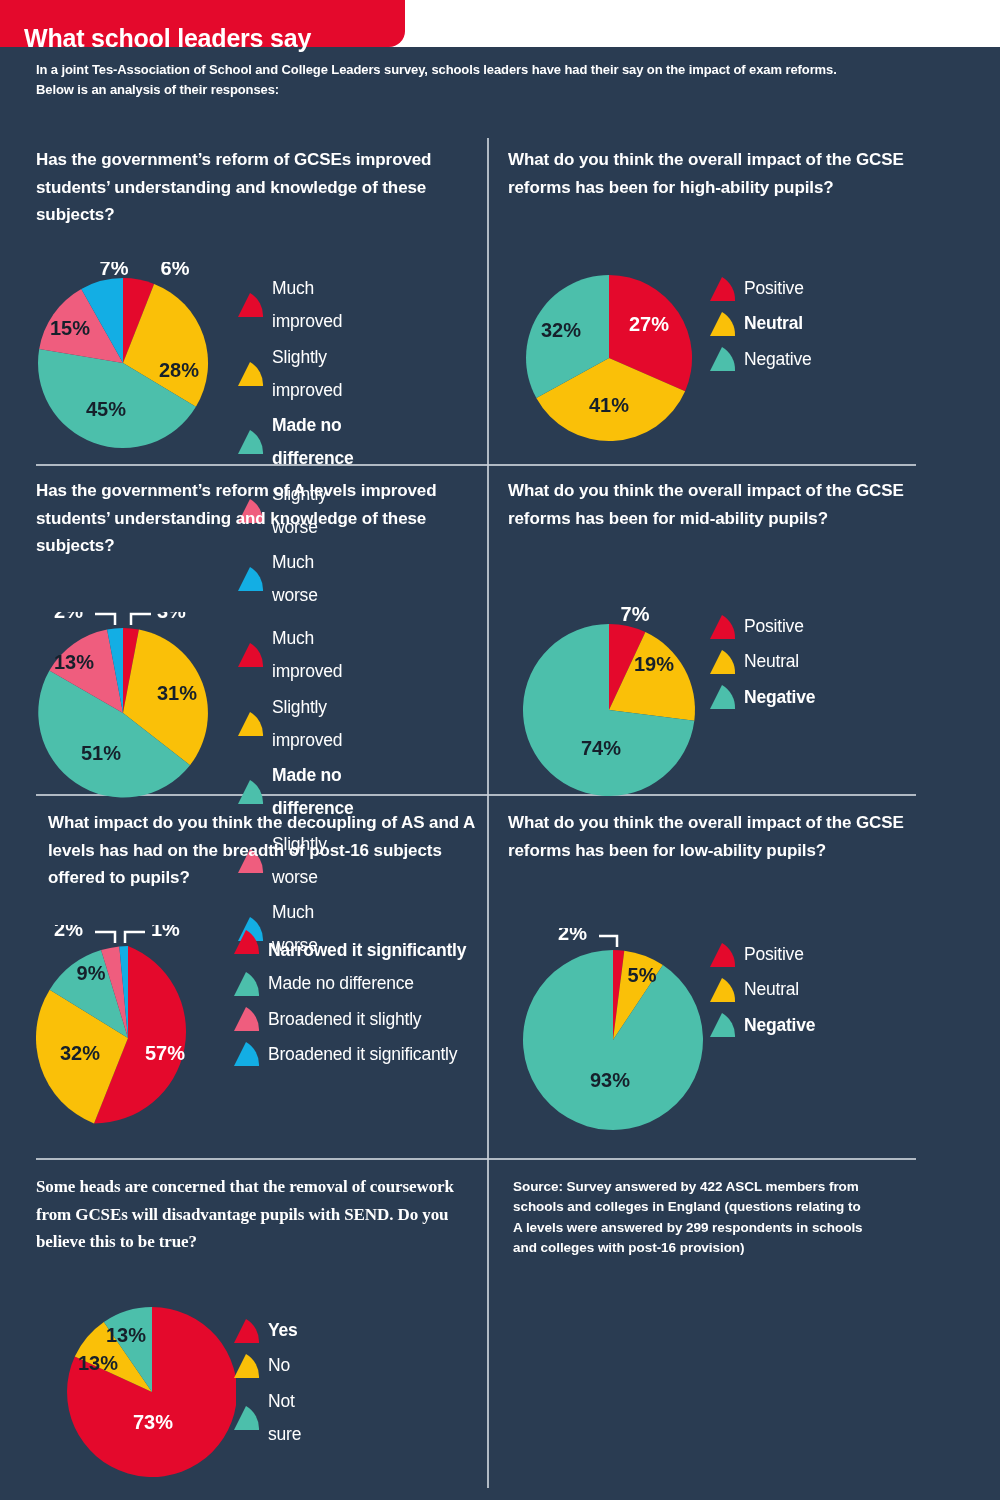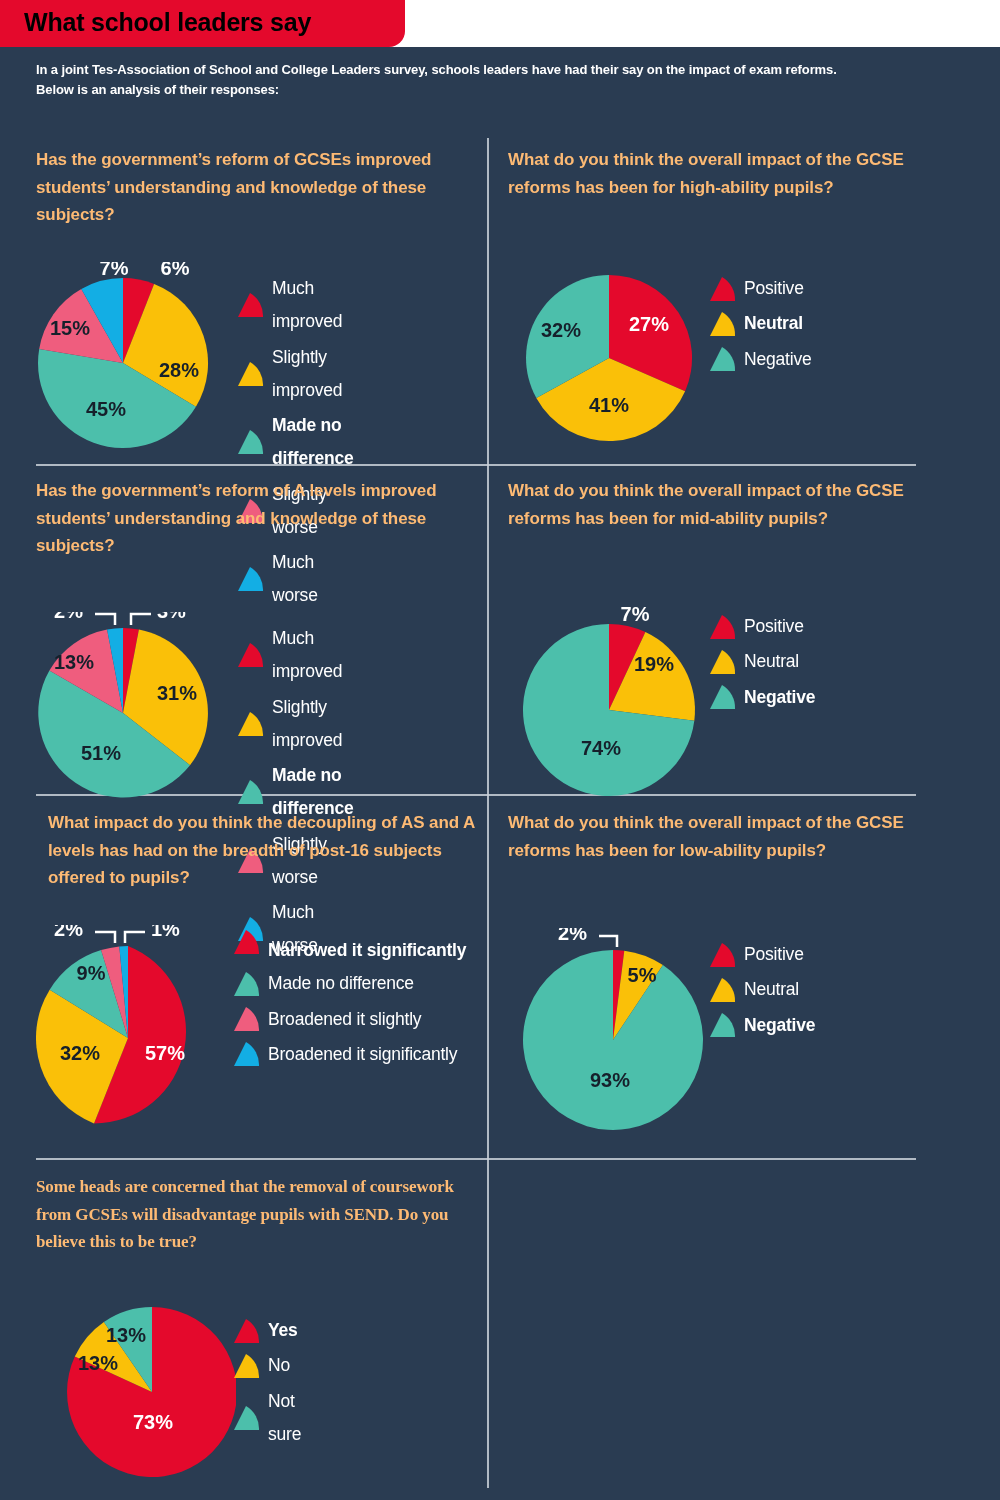--- a/index.html
+++ b/index.html
@@ -18,36 +18,36 @@
   
   .header-white{
     position:absolute;left:0;top:0;width:1000px;height:47px;background:#ffffff;
   }
   .header-bar{
     position:absolute;left:0;top:0;width:405px;height:47px;
     background:#e4092c;
     border-bottom-right-radius:16px;
   }
   .header-title{
-    position:absolute;left:24px;top:8px;
-    font-size:25px;font-weight:bold;color:#000000;letter-spacing:-0.2px;
+    position:absolute;left:24px;top:24px;
+    font-size:25px;font-weight:bold;color:#ffffff;letter-spacing:-0.2px;
   }
   
   .intro{
     position:absolute;left:36px;top:60px;width:815px;
     font-size:13px;font-weight:bold;color:#ffffff;line-height:1.55;
     letter-spacing:-0.1px;
   }
   
   .hdiv{position:absolute;height:2px;background:#c9d0d8;opacity:.85;}
   .vdiv{position:absolute;width:2px;background:#c9d0d8;opacity:.85;}
   
   .panel{position:absolute;}
   .q-title{
-    font-size:17px;font-weight:bold;color:#fdba74;line-height:1.62;
+    font-size:17px;font-weight:bold;color:#ffffff;line-height:1.62;
     letter-spacing:-0.1px;
   }
   
   .chartwrap{position:relative;}
   .pie-svg{display:block;}
   .legend{position:absolute;}
   .legend-row{display:flex;align-items:center;margin-bottom:2px;}
   .legend-mark{width:30px;height:30px;flex:0 0 30px;margin-right:6px;margin-top:2px;}
   .legend-label{
     font-size:17.5px;color:#ffffff;line-height:1.9;letter-spacing:-0.2px;
@@ -370,14 +370,15 @@
       </div>
       <div class="legend-row">
         <svg class="legend-mark" viewBox="0 0 30 30">
             <path d="M2,26 L14,2 A26,26 0 0,1 27,26 Z" fill="#4cbfab"></path>
           </svg>
         <div class="legend-label">Not sure</div>
       </div>
     </div>
   </div>
 
+  <div class="source" style="left:513px;top:1177px;">Source: Survey answered by 422 ASCL members from schools and colleges in England (questions relating to A levels were answered by 299 respondents in schools and colleges with post-16 provision)</div>
 
 </div>
 
 </body></html>

